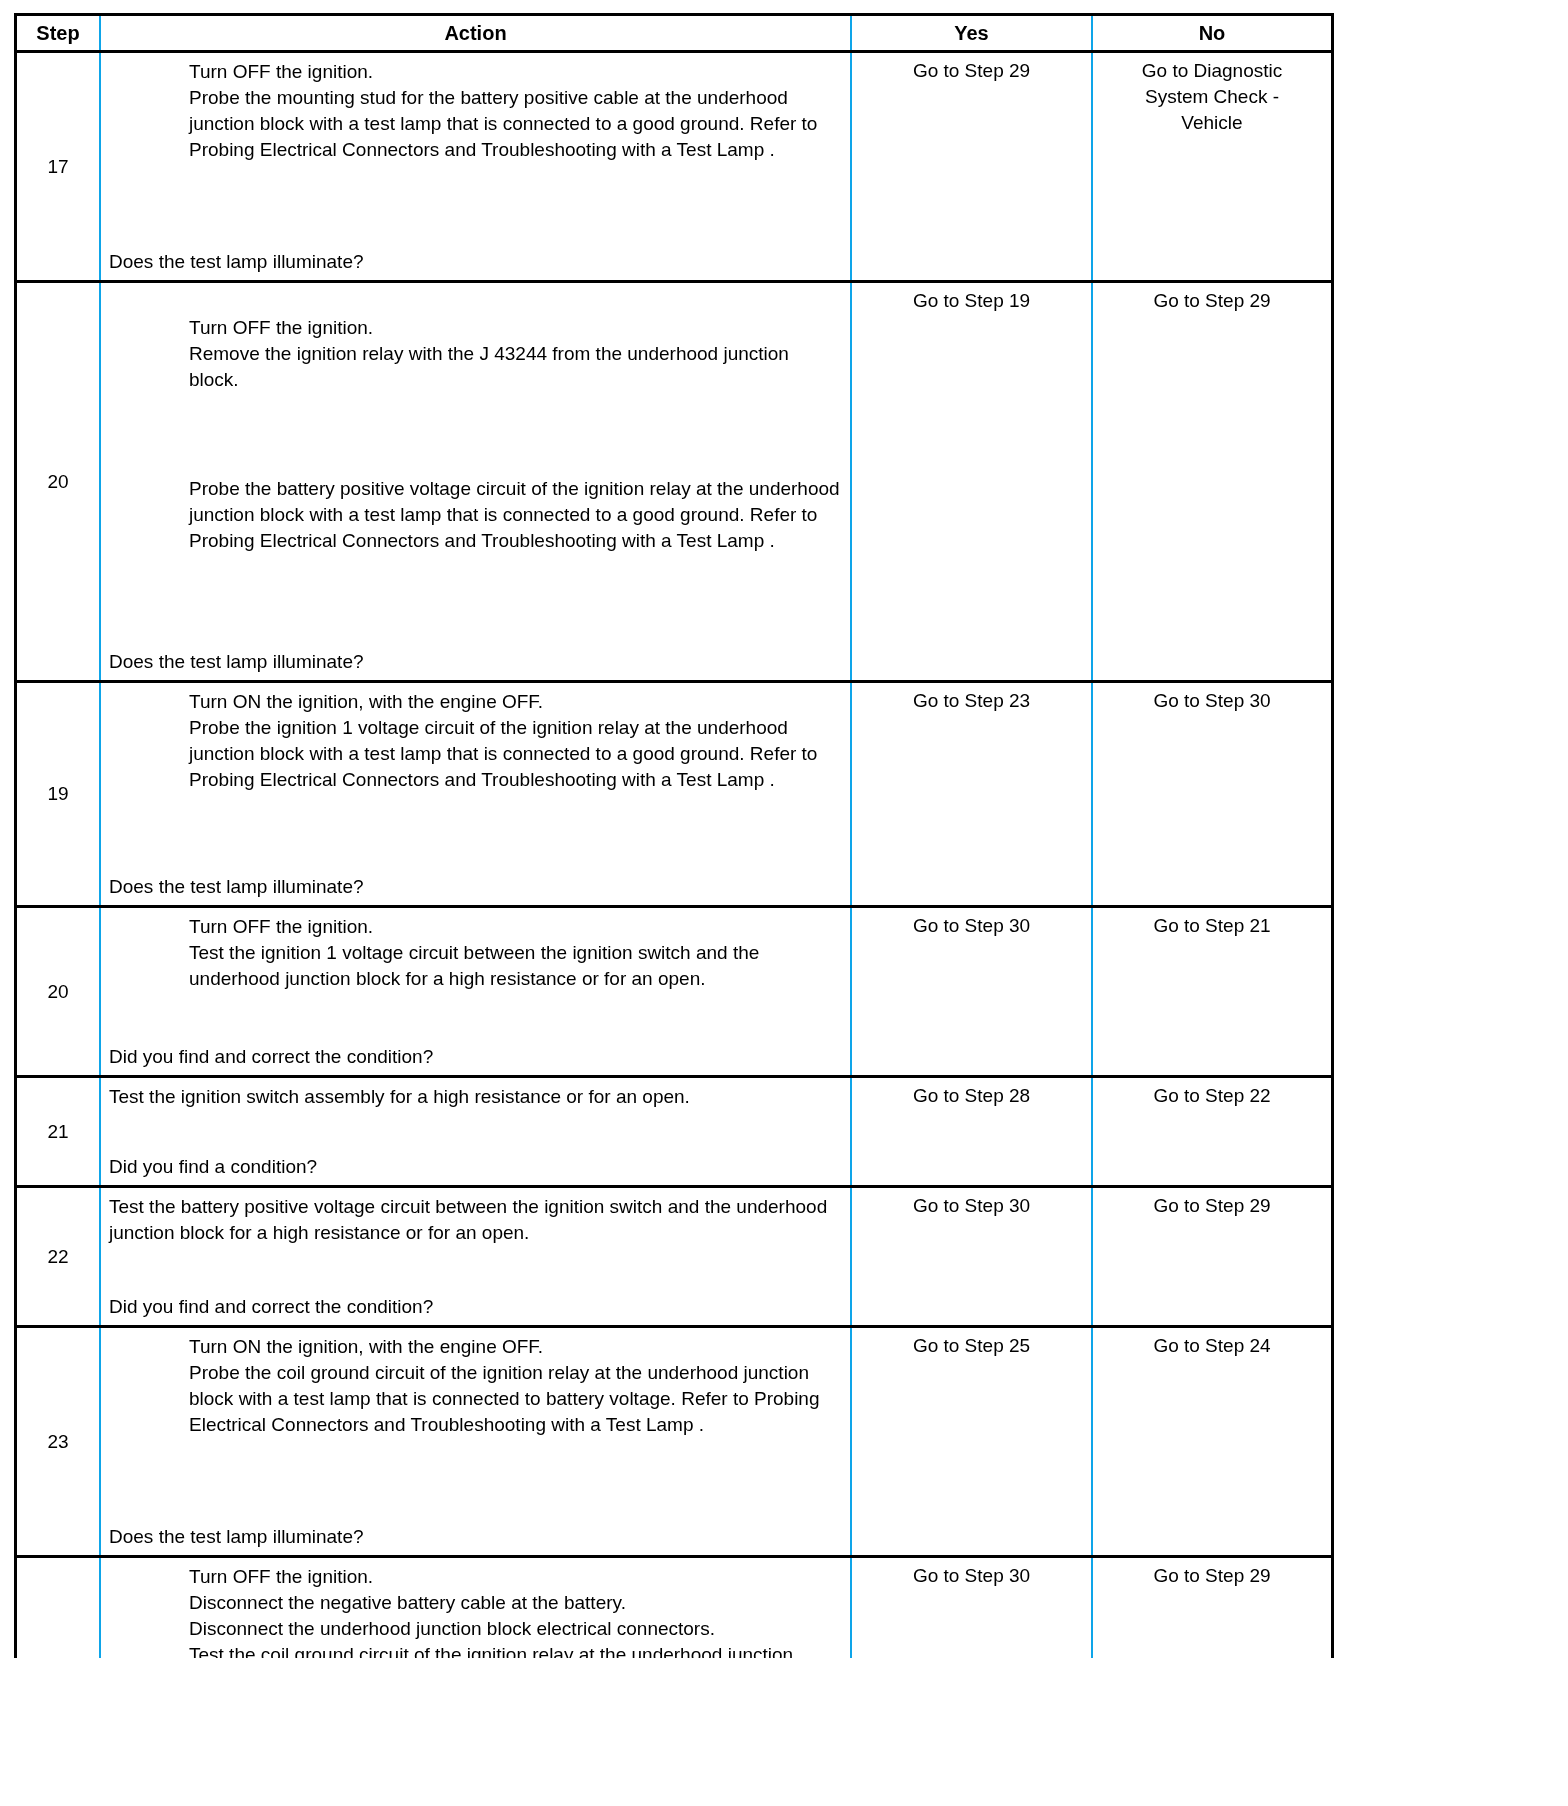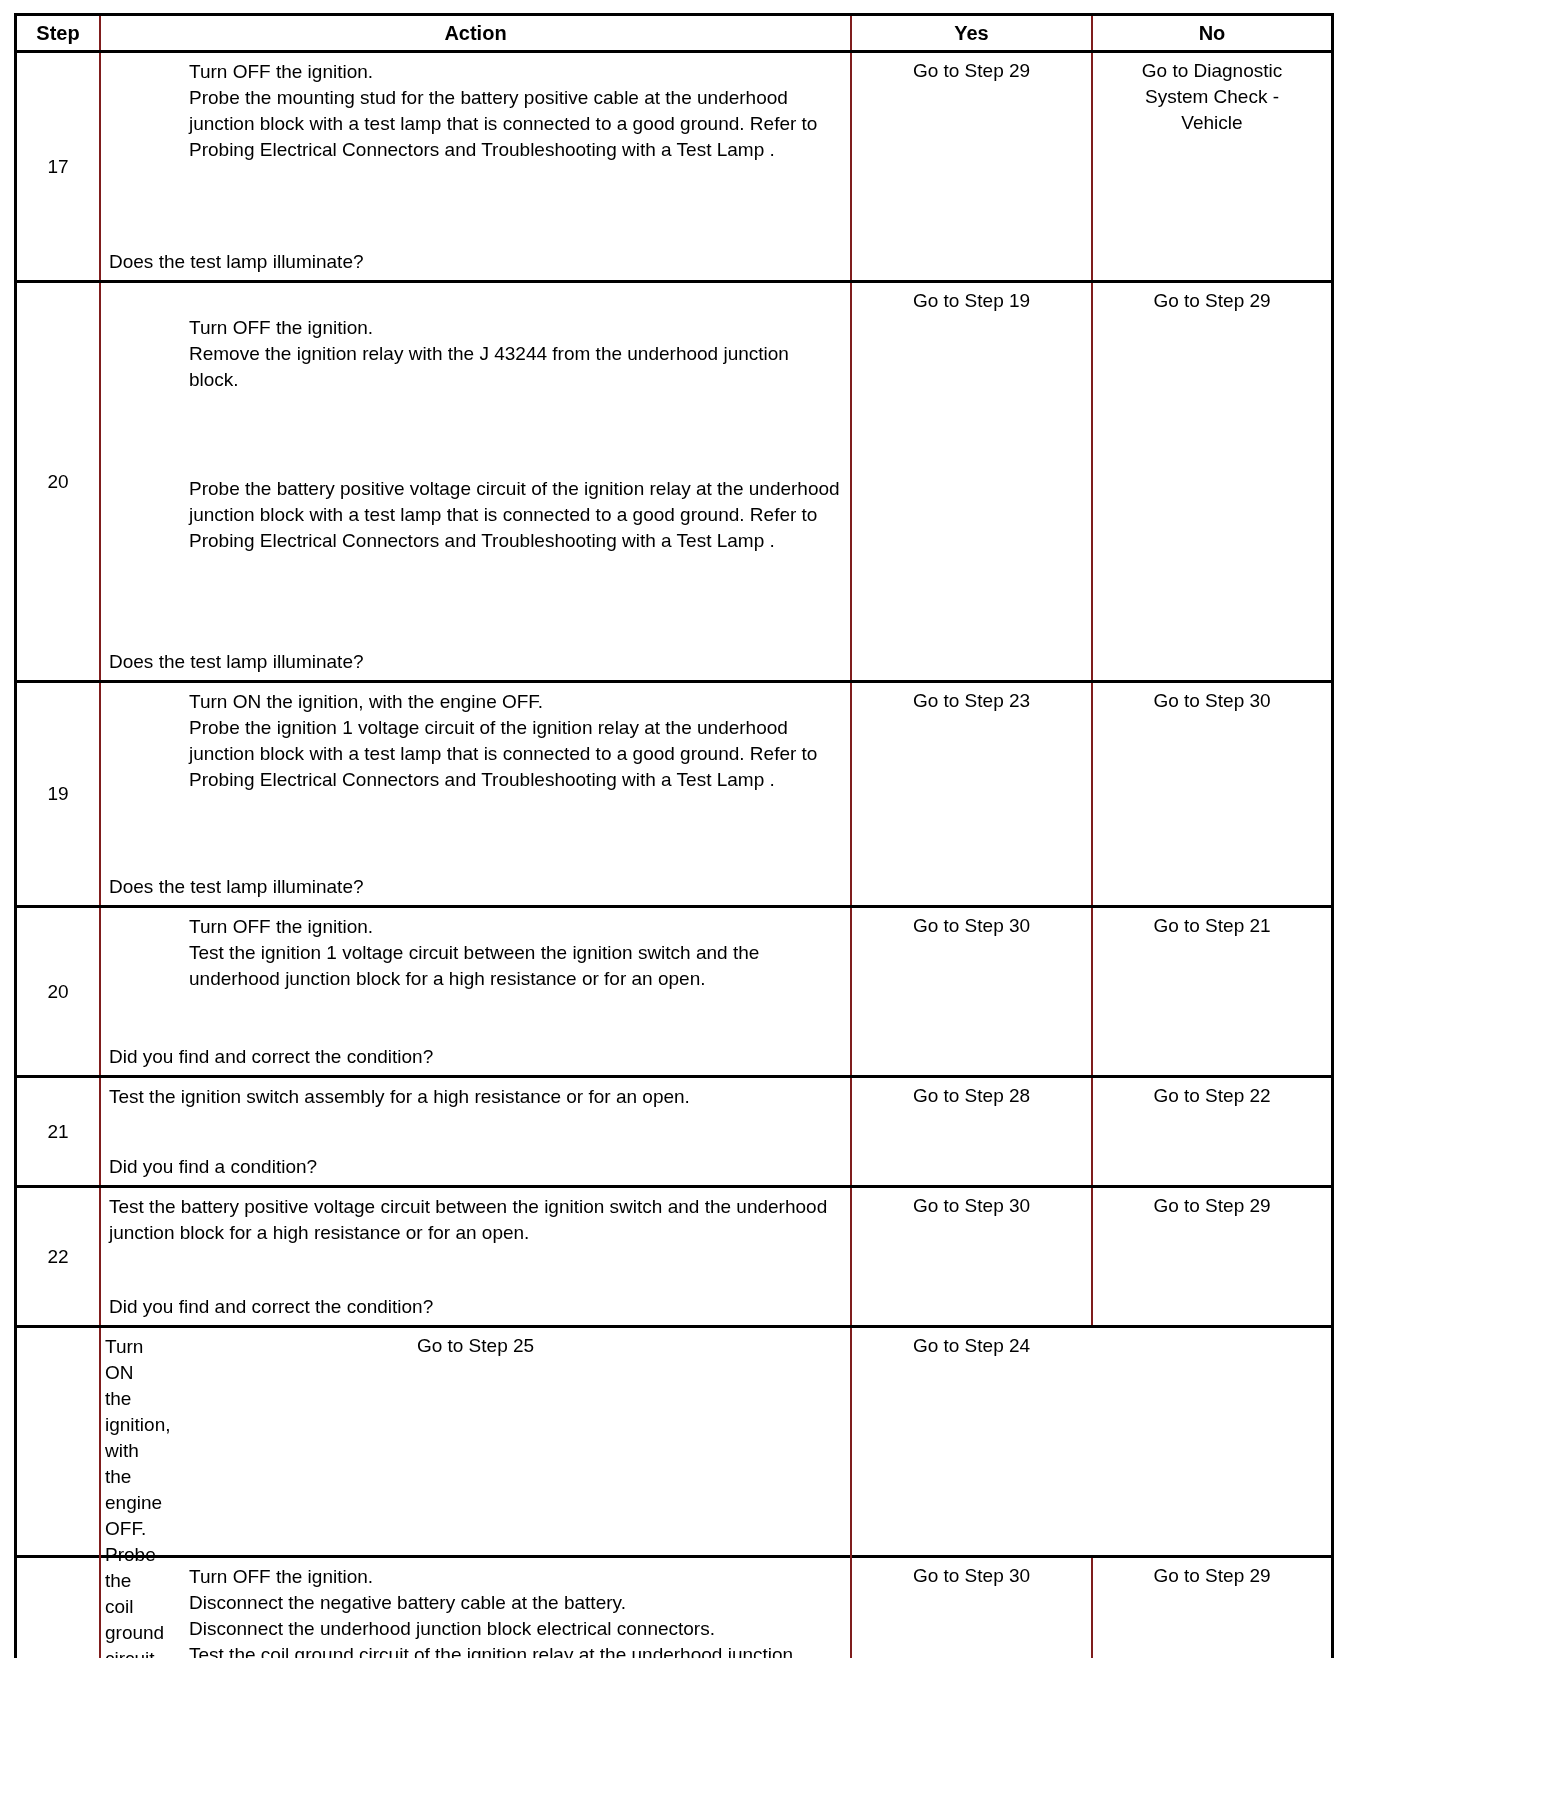--- a/index.html
+++ b/index.html
@@ -21,21 +21,21 @@
     width: 1320px;
     border: 3px solid #000000;
     background: #ffffff;
   }
   .row {
     display: grid;
     grid-template-columns: 82px 751px 241px 240px;
     border-top: 3px solid #000000;
   }
   .row.header-row { border-top: none; }
-  .cell { border-left: 2px solid #7f1d1d; }
+  .cell { border-left: 2px solid #0ea5e9; }
   .cell:first-child { border-left: none; }
 
   
   .header-row { height: 34px; }
   .r17 { height: 230px; }
   .r18 { height: 400px; }
   .r19 { height: 225px; }
   .r20 { height: 170px; }
   .r21 { height: 110px; }
   .r22 { height: 140px; }
@@ -182,20 +182,21 @@
       </div>
       <div class="cell result-cell">
           <span class="result-text">Go to Step 30</span>
         </div>
       <div class="cell result-cell">
           <span class="result-text">Go to Step 29</span>
         </div>
     </div>
 
     <div class="row r23">
+      <div class="cell step-cell">23</div>
       <div class="cell action-cell">
         <div class="action-main indented">Turn ON the ignition, with the engine OFF.
 Probe the coil ground circuit of the ignition relay at the underhood junction block with a test lamp that is connected to battery voltage. Refer to Probing Electrical Connectors and Troubleshooting with a Test Lamp .</div>
         <div class="question">Does the test lamp illuminate?</div>
       </div>
       <div class="cell result-cell">
           <span class="result-text">Go to Step 25</span>
         </div>
       <div class="cell result-cell">
           <span class="result-text">Go to Step 24</span>

